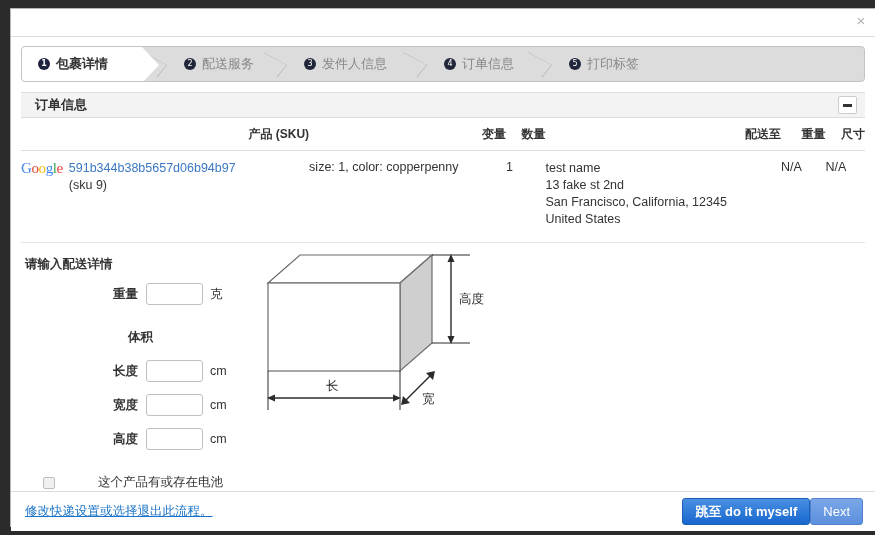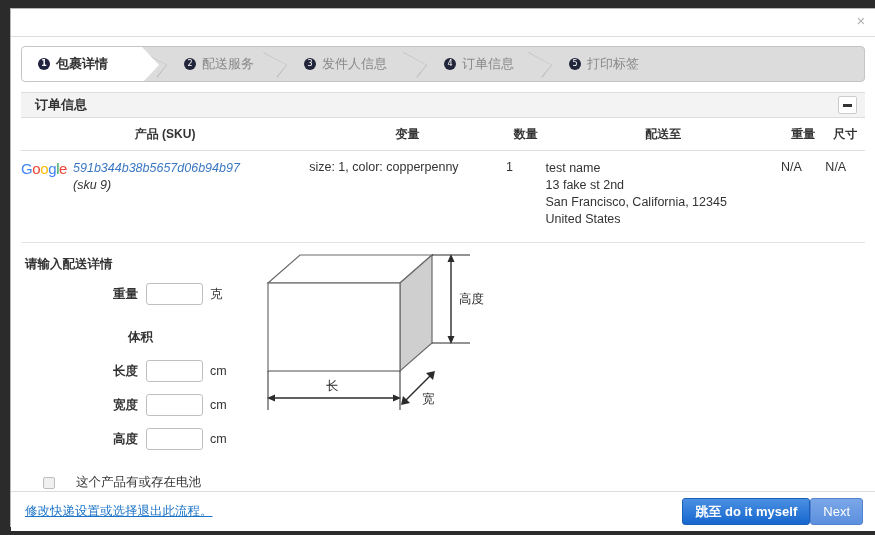--- a/index.html
+++ b/index.html
@@ -153,21 +153,21 @@
   }
   .collapse-btn .bar {
     width: 9px; height: 3px;
     background: #333333;
   }
 
   
   .tbl-wrap { flex: 0 0 auto; margin: 0 10px; }
   table.order { width: 100%; border-collapse: collapse; }
   table.order th {
-    text-align: center;
+    text-align: right;
     font-size: 12px;
     font-weight: bold;
     color: #333333;
     padding: 8px 0 7px 0;
     border-bottom: 1px solid #dddddd;
     white-space: nowrap;
   }
   table.order td {
     font-size: 12.5px;
     color: #333333;
@@ -177,35 +177,35 @@
   }
   .c-sku     { width: 290px; padding-left: 4px; }
   .c-variant { width: 200px; margin-left: 36px; }
   .c-qty     { width: 40px; }
   .c-to      { width: 240px; }
   .c-weight  { width: 45px; }
   .c-dims    { width: 40px; }
 
   .sku-cell { display: flex; align-items: flex-start; }
   .glogo {
-    font-family: Liberation Sans, sans-serif;
+    font-family: Liberation Serif, serif;
     font-size: 15px;
     line-height: 15px;
     letter-spacing: -0.4px;
     margin-right: 6px;
     white-space: nowrap;
     padding-top: 1px;
   }
   .glogo .b1 { color: #4285f4; }
   .glogo .r  { color: #ea4335; }
   .glogo .y  { color: #fbbc05; }
   .glogo .b2 { color: #4285f4; }
   .glogo .g  { color: #34a853; }
   .glogo .r2 { color: #ea4335; }
-  .sku-text { line-height: 17px; font-style: italic; }
+  .sku-text { line-height: 17px; }
   .sku-link { color: #3b78c3; text-decoration: none; cursor: pointer; }
   .sku-sub { color: #333333; display: block; }
   .addr-line { display: block; line-height: 17px; }
 
   
   .details {
     flex: 1 1 auto;
     position: relative;
     margin: 0 10px;
     padding-top: 13px;
@@ -249,20 +249,21 @@
     font-weight: bold;
     color: #333333;
     margin: 24px 0 14px 107px;
   }
 
   .battery-row {
     display: flex;
     align-items: center;
     margin-top: 24px;
     margin-left: 22px;
+    gap: 22px;
   }
   .battery-box {
     width: 12px; height: 12px;
     border: 1px solid #bdbdbd;
     background: #f0f0f0;
     border-radius: 2px;
     cursor: pointer;
   }
   .battery-label {
     font-size: 12.5px;

